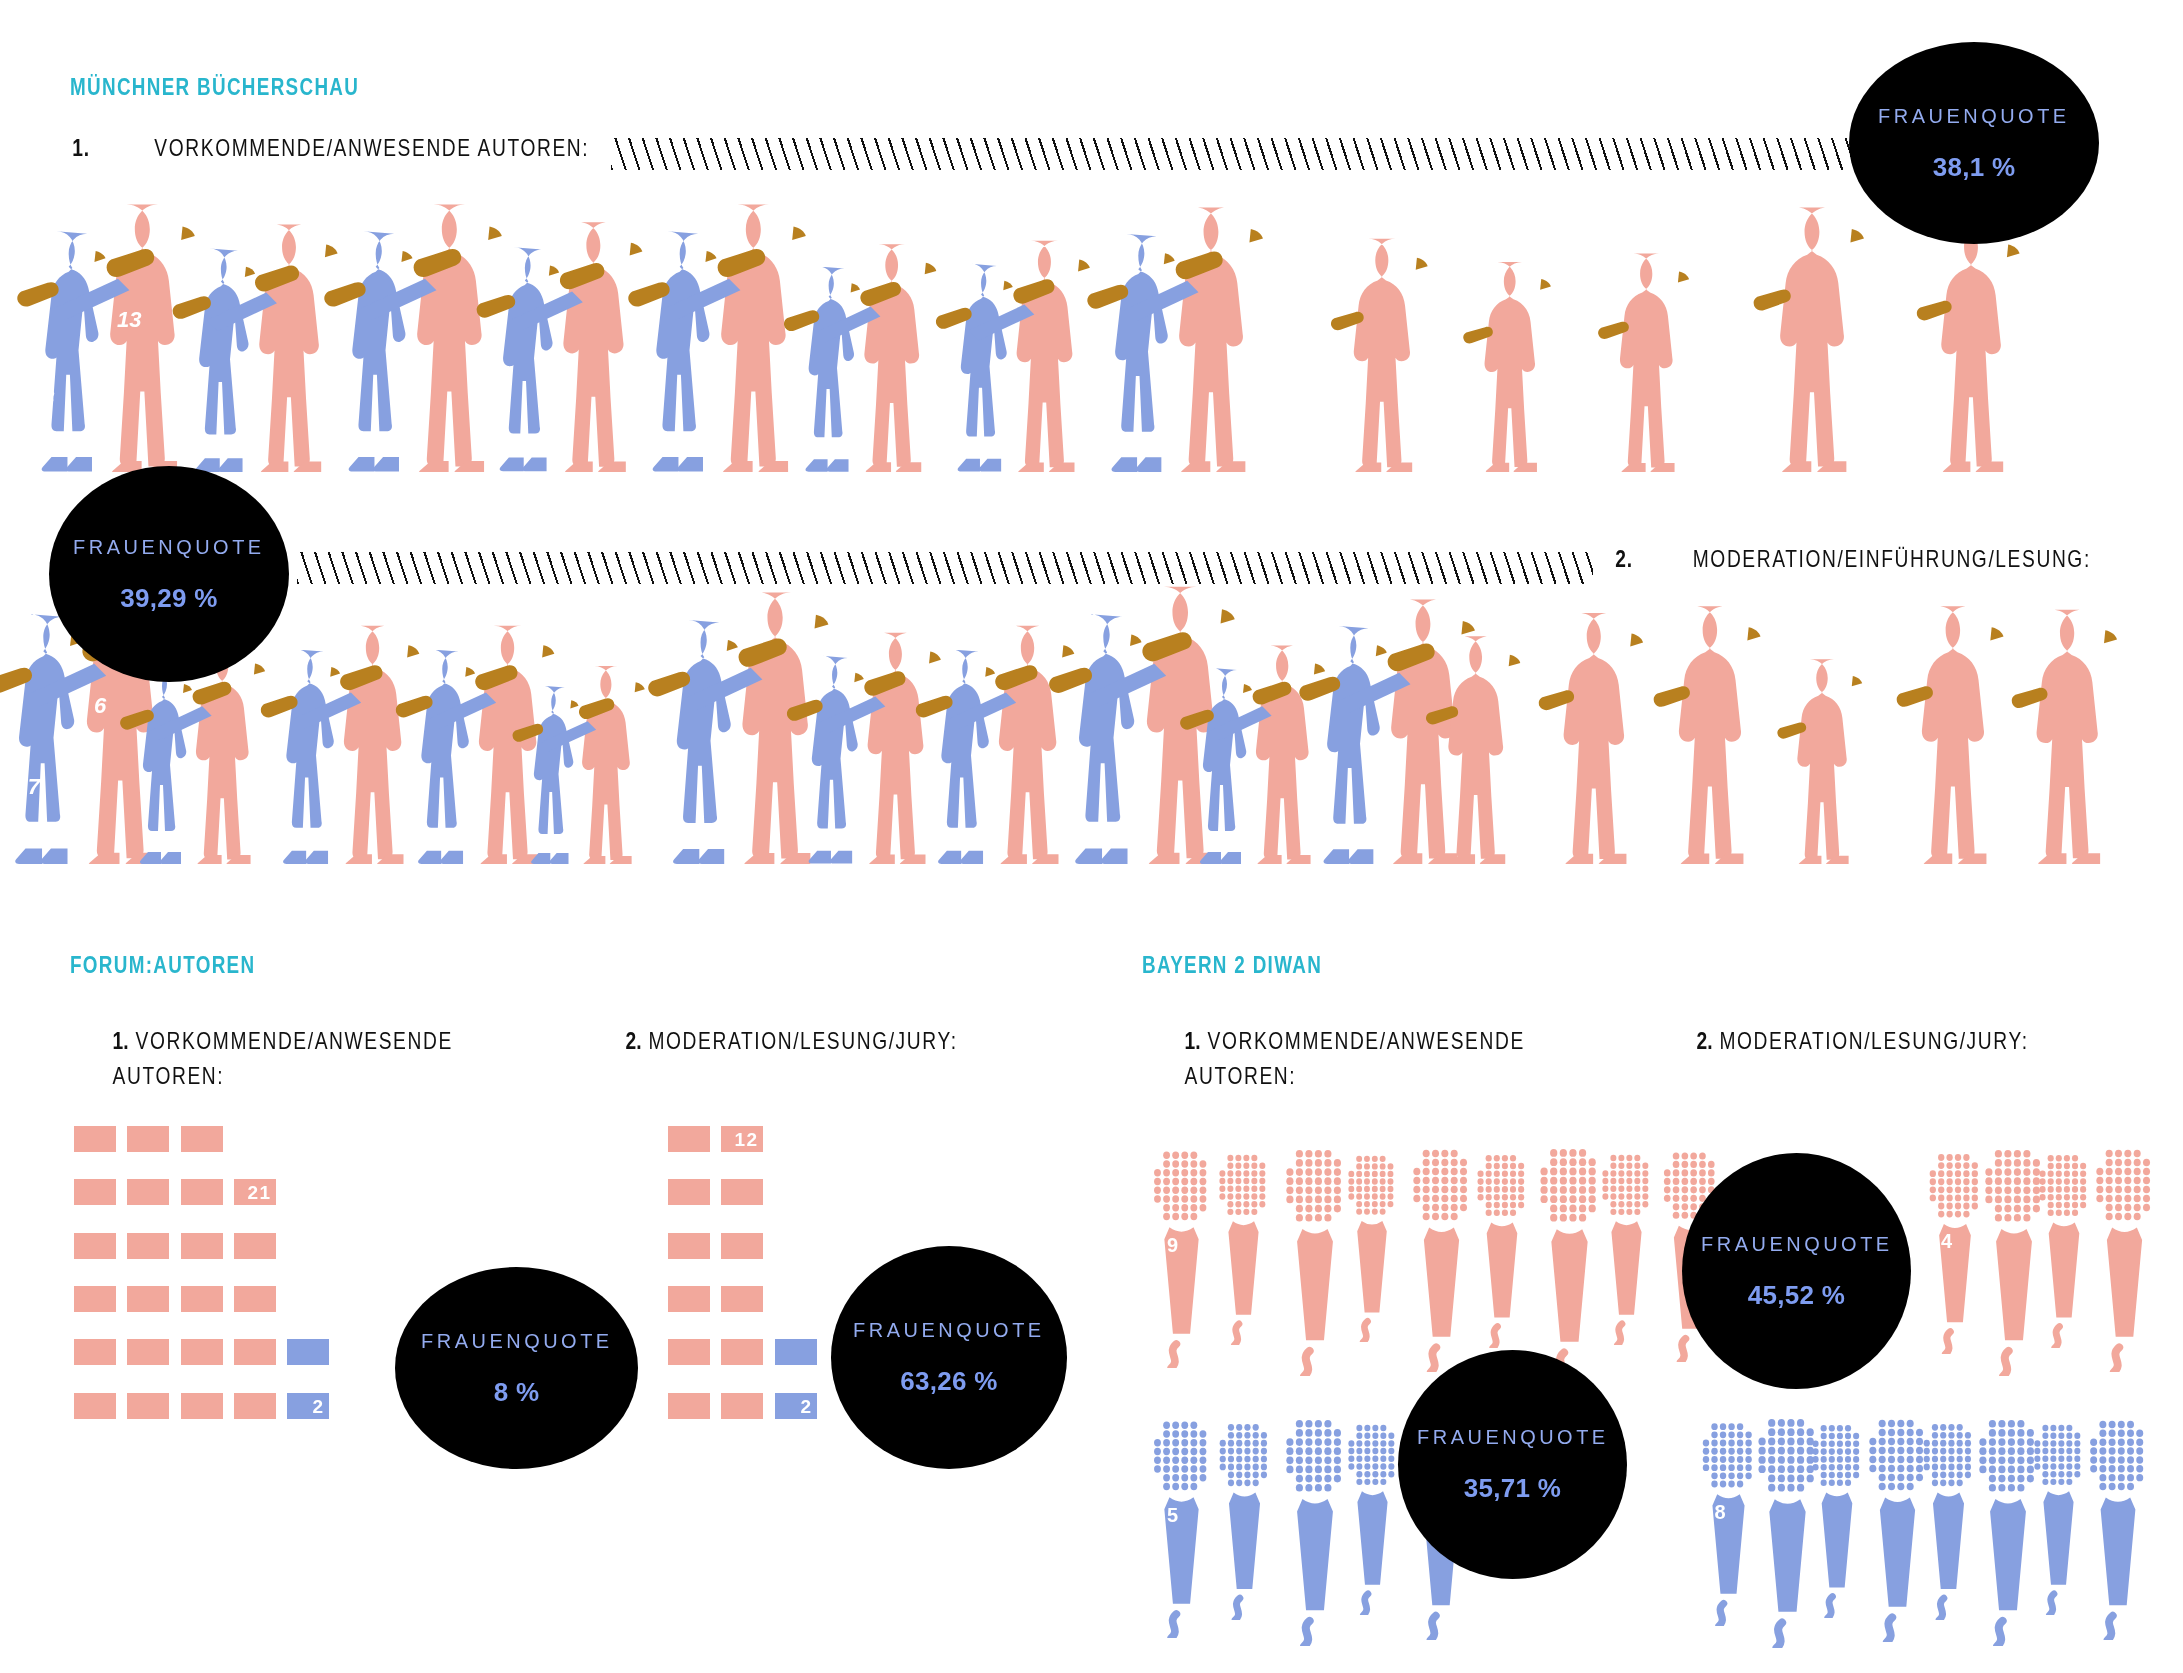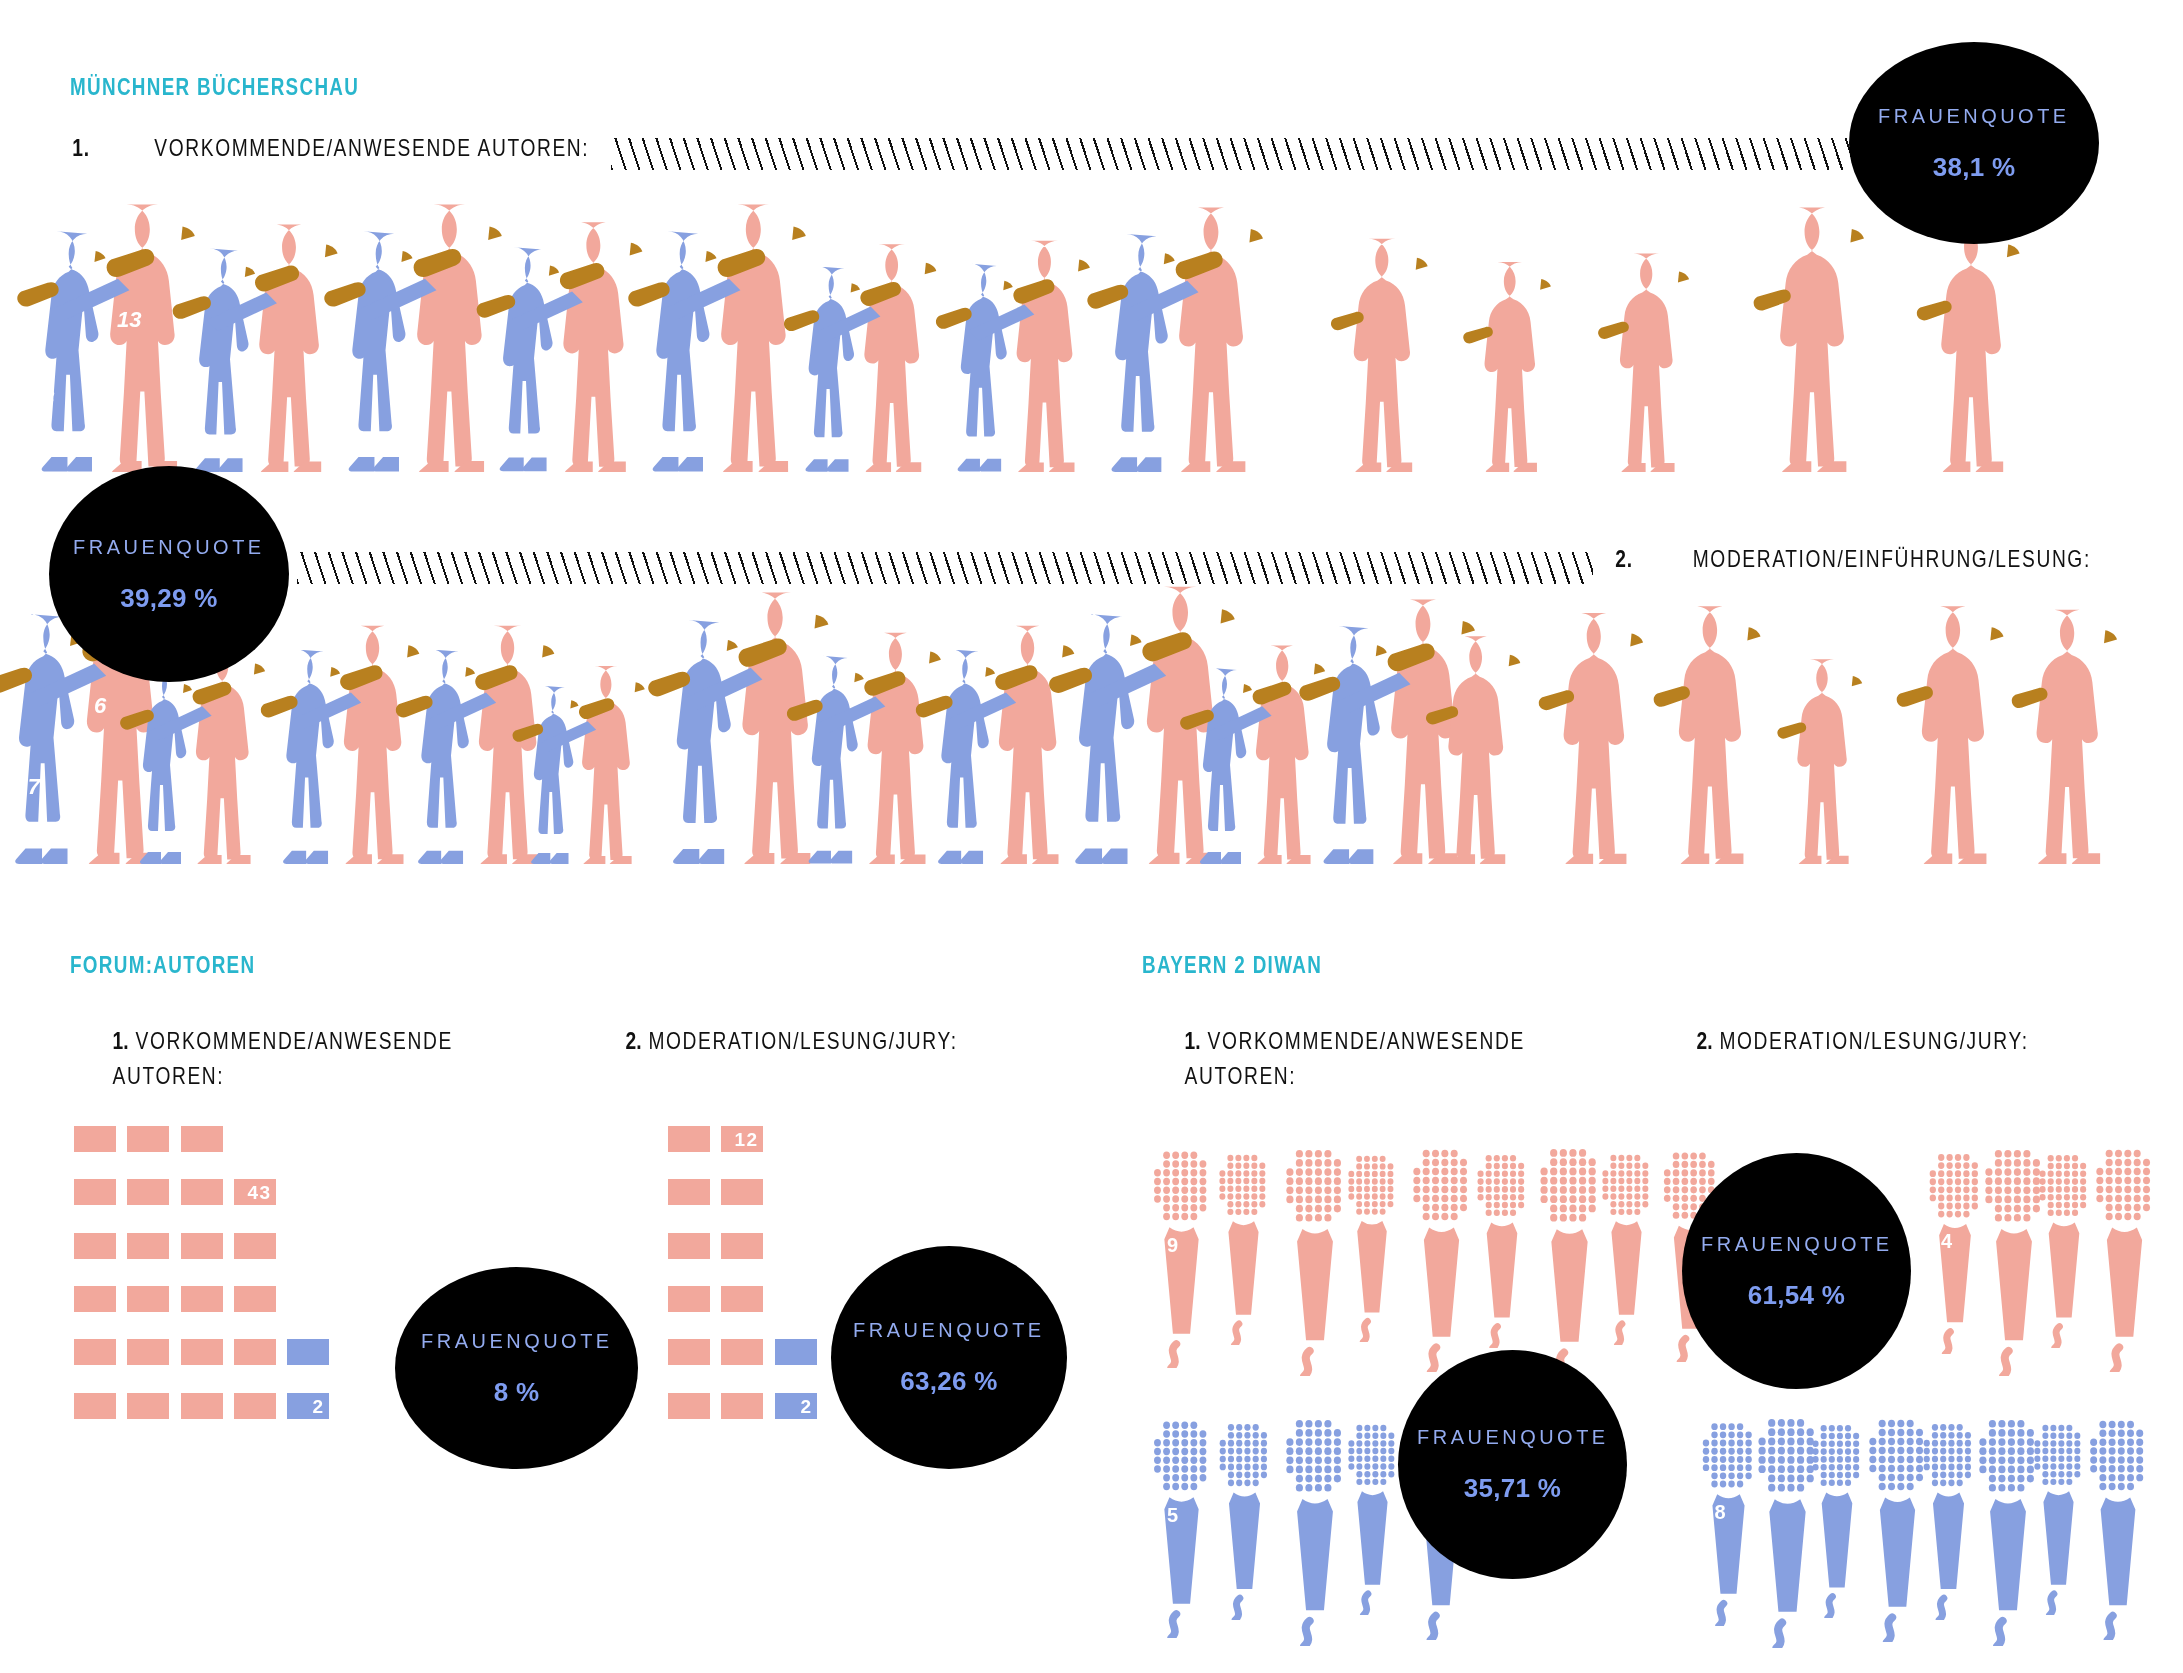--- a/index.html
+++ b/index.html
@@ -852,21 +852,21 @@
   </div>
 
   <div class="sq-grid" id="forum-grid-1" style="left:74px; top:1126px; width:364px; height:432px;">
       <div class="sq m" style="left: 0px; top: 0px;"></div>
       <div class="sq m" style="left: 53px; top: 0px;"></div>
       <div class="sq m" style="left: 107px; top: 0px;"></div>
       <div class="sq m" style="left: 0px; top: 53px;"></div>
       <div class="sq m" style="left: 53px; top: 53px;"></div>
       <div class="sq m" style="left: 107px; top: 53px;"></div>
       <div class="sq m" style="left: 160px; top: 53px;">
-        <span class="n">43</span>
+        <span class="n">21</span>
       </div>
       <div class="sq m" style="left: 0px; top: 107px;"></div>
       <div class="sq m" style="left: 53px; top: 107px;"></div>
       <div class="sq m" style="left: 107px; top: 107px;"></div>
       <div class="sq m" style="left: 160px; top: 107px;"></div>
       <div class="sq m" style="left: 0px; top: 160px;"></div>
       <div class="sq m" style="left: 53px; top: 160px;"></div>
       <div class="sq m" style="left: 107px; top: 160px;"></div>
       <div class="sq m" style="left: 160px; top: 160px;"></div>
       <div class="sq m" style="left: 0px; top: 213px;"></div>
@@ -2235,17 +2235,17 @@
             <ellipse cx="41.8" cy="83.39999999999999" rx="4" ry="4.3" fill="#87a0e0"></ellipse>
             <ellipse cx="52.4" cy="83.39999999999999" rx="4" ry="4.3" fill="#87a0e0"></ellipse>
           </g>
     <path fill="#87a0e0" d="M24 96 q14 10 28 0 l6 14 -10 110 -20 0 -10 -110 z"></path>
     <path fill="none" stroke="#87a0e0" stroke-width="9" stroke-linecap="round" d="M32 232 c-12 10 6 18 -6 28"></path>
   </svg>
       </div>
     </div>
   <div class="blob" style="left:1682px; top:1153px; width:229px; height:236px;">
     <span class="lbl">FRAUENQUOTE</span>
-    <span class="val">61,54 %</span>
+    <span class="val">45,52 %</span>
   </div>
 
 </div>
 
 
 </body></html>

